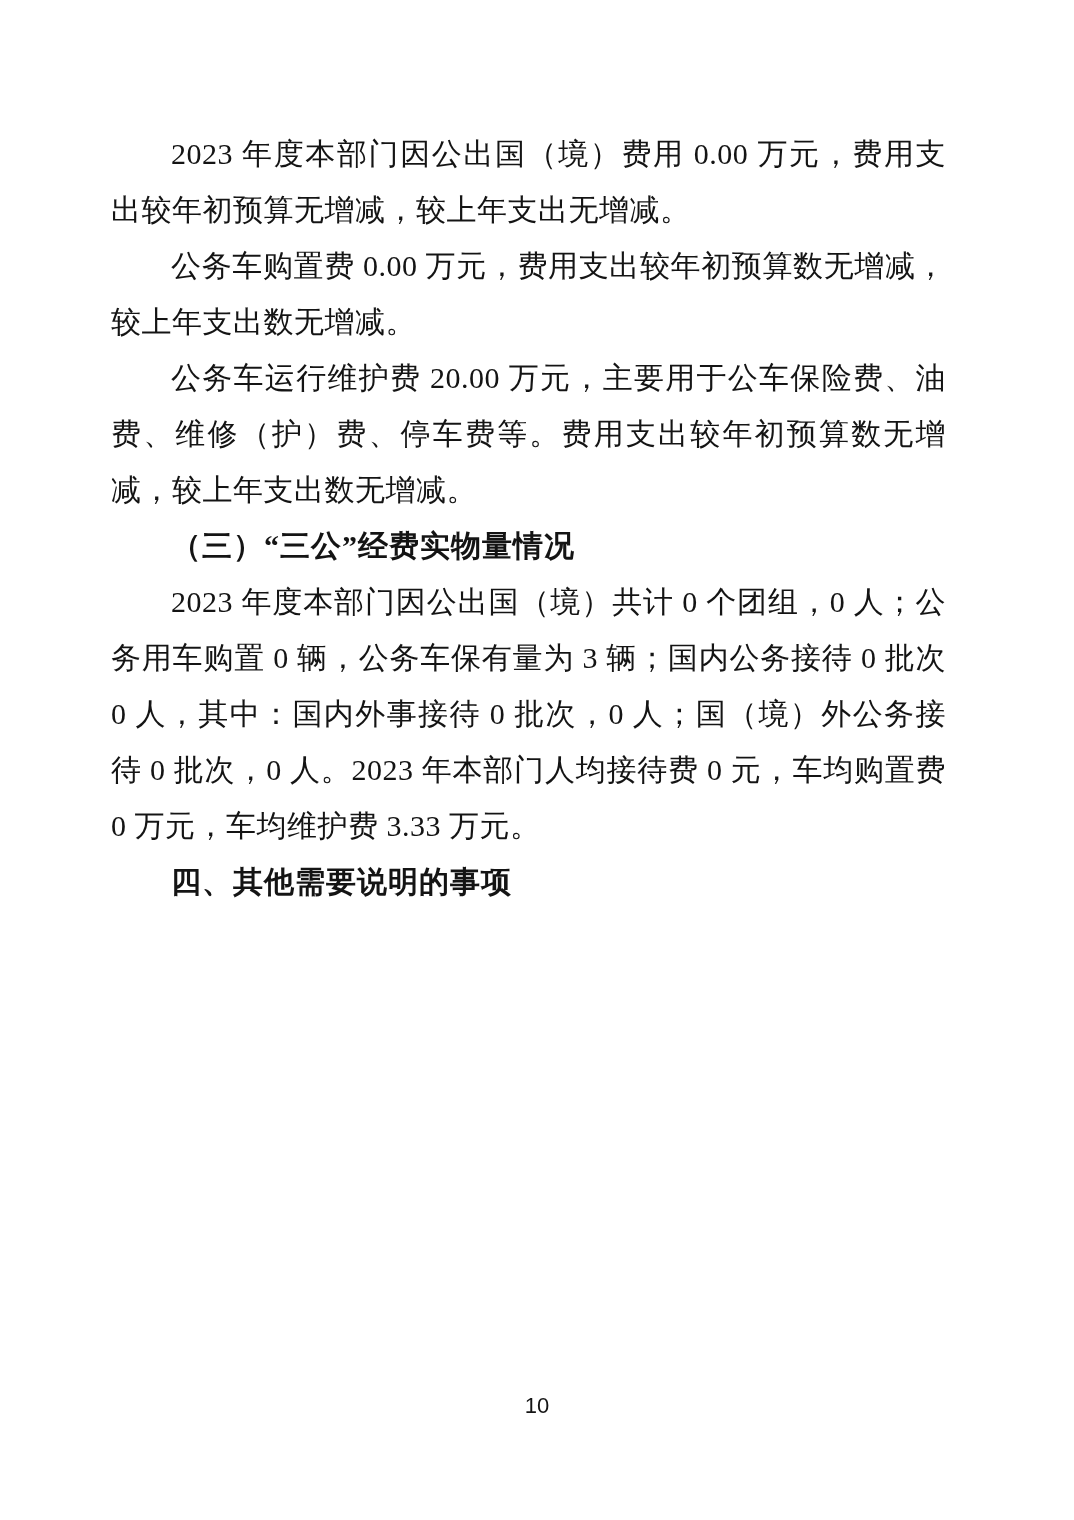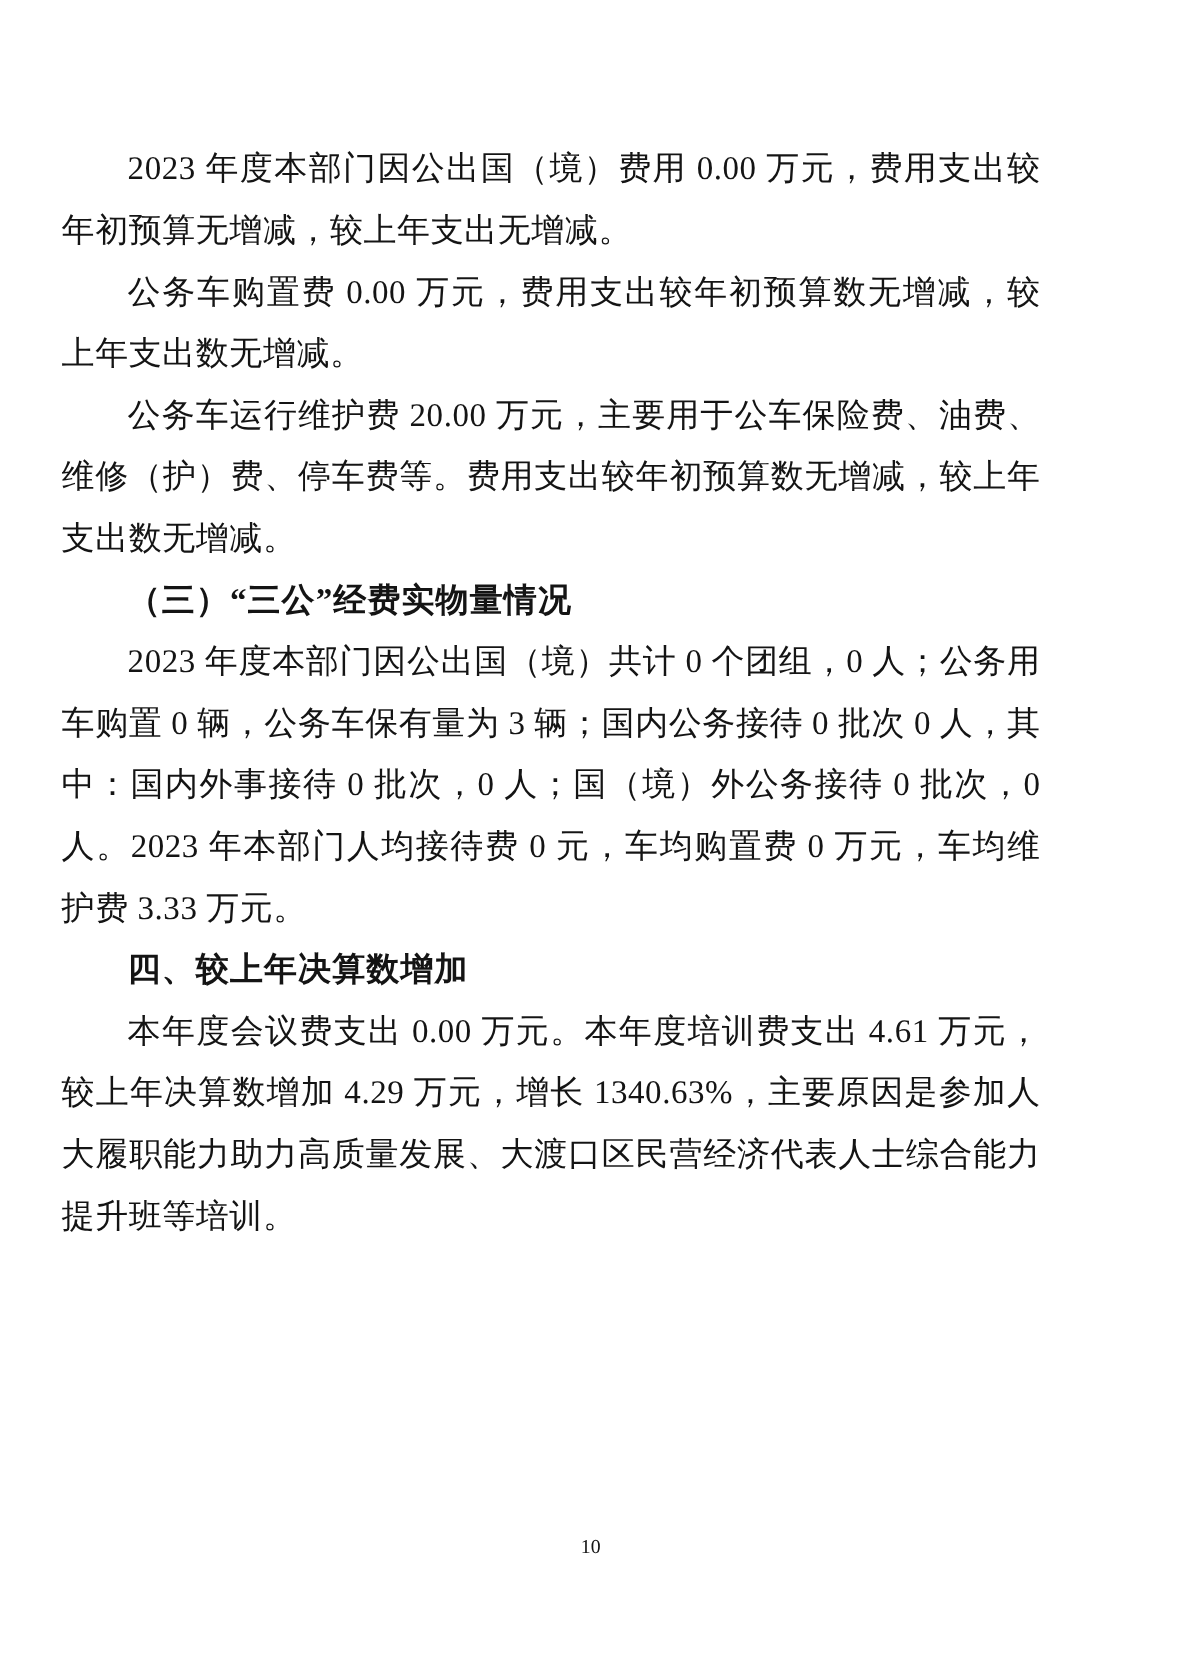--- a/index.html
+++ b/index.html
@@ -7,21 +7,21 @@
     padding: 0;
     background: #ffffff;
   }
   .page {
     position: relative;
     width: 1074px;
     height: 1520px;
     margin: 0 auto;
     background: #ffffff;
     box-sizing: border-box;
-    padding: 126px 128px 0 56px;
+    padding: 126px 128px 0 111px;
     font-family: "Liberation Serif", "DejaVu Serif", serif;
     color: #141414;
     overflow: hidden;
   }
   .block {
     margin: 0;
     font-size: 30px;
     line-height: 56px;
     text-align: justify;
     text-justify: inter-character;
@@ -37,33 +37,32 @@
   .heading3 {
     font-weight: bold;
     letter-spacing: 1px;
   }
   .page-footer {
     position: absolute;
     left: 0;
     bottom: 100px;
     width: 100%;
     text-align: center;
-    font-size: 18px;
+    font-size: 22px;
     line-height: 28px;
     color: #141414;
-    font-family: Liberation Serif, serif;
+    font-family: Liberation Sans, sans-serif;
   }
 </style>
 </head>
 <body>
 
 <div class="page">
   <div>
     <p class="block">2023 年度本部门因公出国（境）费用 0.00 万元，费用支出较年初预算无增减，较上年支出无增减。</p>
     <p class="block">公务车购置费 0.00 万元，费用支出较年初预算数无增减，较上年支出数无增减。</p>
     <p class="block">公务车运行维护费 20.00 万元，主要用于公车保险费、油费、维修（护）费、停车费等。费用支出较年初预算数无增减，较上年支出数无增减。</p>
     <h3 class="block heading3">（三）“三公”经费实物量情况</h3>
     <p class="block">2023 年度本部门因公出国（境）共计 0 个团组，0 人；公务用车购置 0 辆，公务车保有量为 3 辆；国内公务接待 0 批次 0 人，其中：国内外事接待 0 批次，0 人；国（境）外公务接待 0 批次，0 人。2023 年本部门人均接待费 0 元，车均购置费 0 万元，车均维护费 3.33 万元。</p>
-    <h2 class="block heading2">四、较上年决算数增加</h2>
-    <p class="block">本年度会议费支出 0.00 万元。本年度培训费支出 4.61 万元，较上年决算数增加 4.29 万元，增长 1340.63%，主要原因是参加人大履职能力助力高质量发展、大渡口区民营经济代表人士综合能力提升班等培训。</p>
+    <h2 class="block heading2">四、其他需要说明的事项</h2>
   </div>
   <div class="page-footer">10</div>
 </div>
 
 </body></html>

